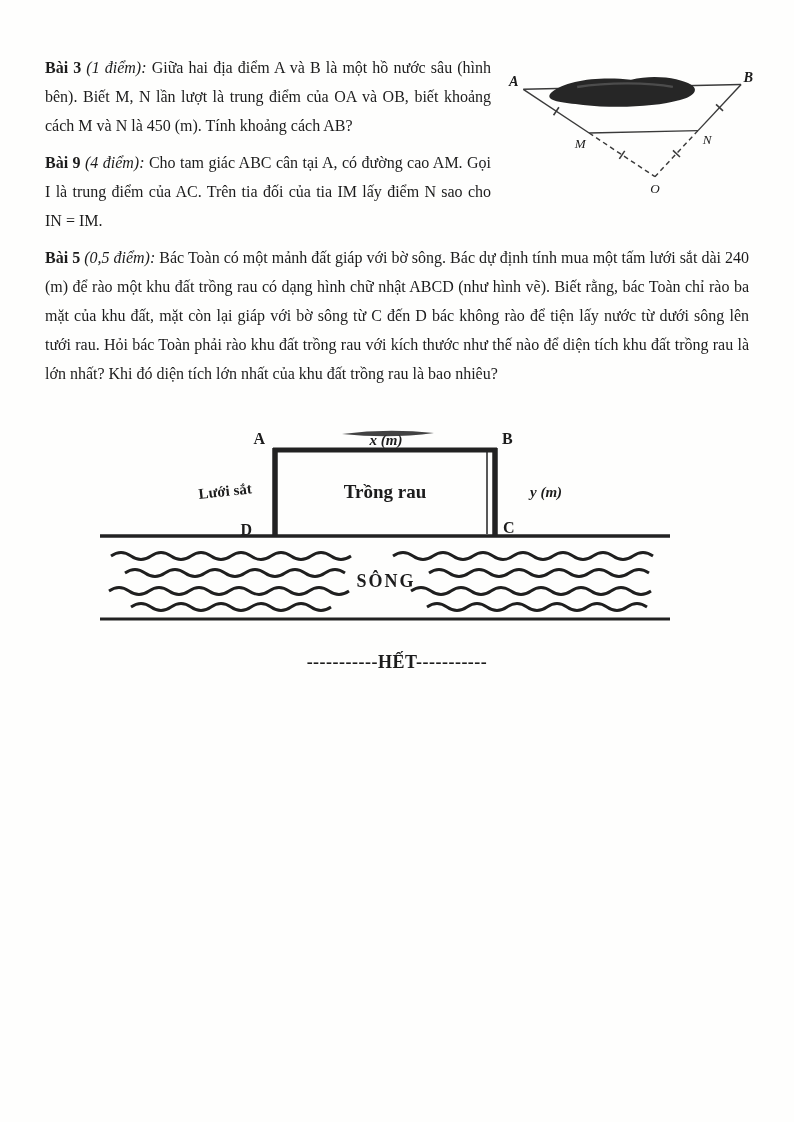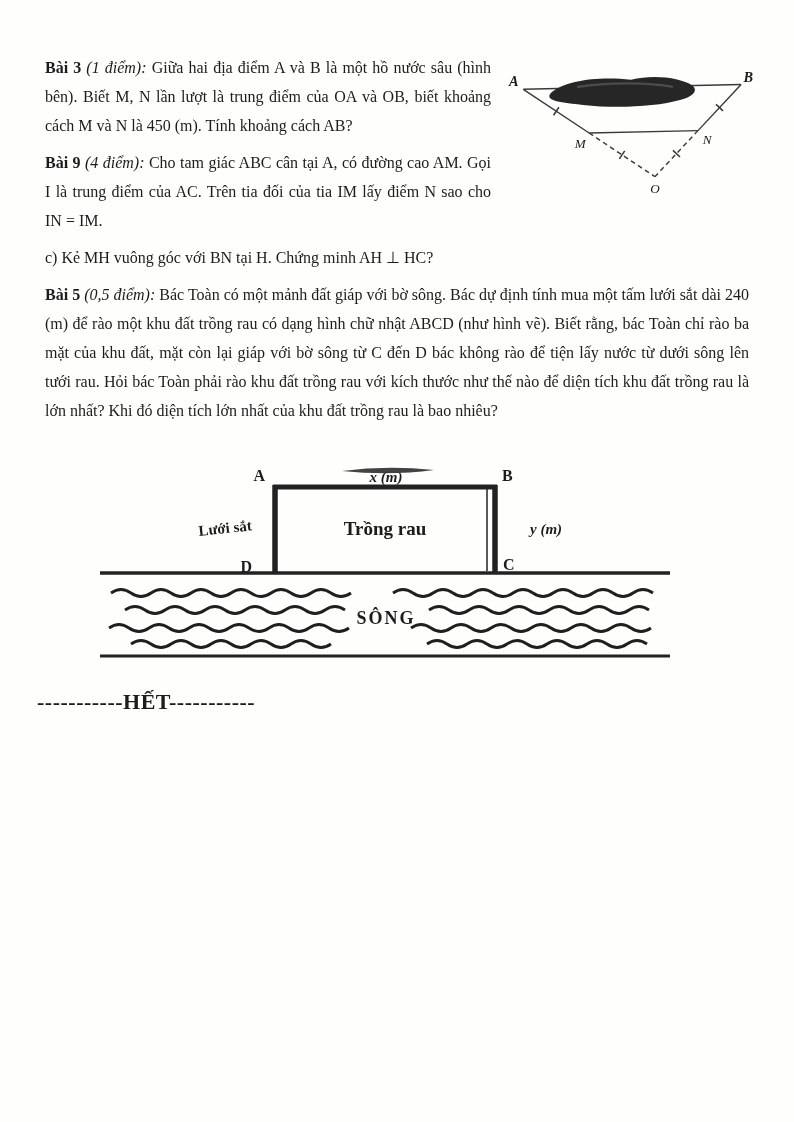--- a/index.html
+++ b/index.html
@@ -19,21 +19,21 @@
   .fig-lake svg{display:block;}
   .fig-plot{width:600px;margin:32px auto 0 auto;}
   .fig-plot svg{display:block;}
   .svgtext{font-family:"Liberation Serif", serif;fill:#1c1c1c;}
   .corner{font-size:16px;font-weight:bold;}
   .dim{font-size:15px;font-weight:bold;font-style:italic;}
   .big{font-size:19px;font-weight:bold;}
   .river{font-size:18px;font-weight:bold;letter-spacing:2px;}
   .fence-label{font-size:15px;font-weight:bold;}
   .footer{
-    font-size:22px;font-weight:bold;margin-top:28px;
+    text-align:center;font-size:18px;font-weight:bold;margin-top:28px;
     letter-spacing:0.5px;
   }
   .clear{clear:both;}
 </style>
 </head>
 <body>
 
 <div class="page">
 
   <div class="fig-lake">
@@ -62,21 +62,20 @@
       <text x="58" y="66" class="svgtext" font-size="11" font-style="italic">M</text>
       <text x="165" y="63" class="svgtext" font-size="11" font-style="italic">N</text>
       <text x="121" y="104" class="svgtext" font-size="11" font-style="italic">O</text>
     </svg>
   </div>
 
   <p><span class="b">Bài 3</span> <span class="bi">(1 điểm):</span> <span>Giữa hai địa điểm A và B là một hồ nước sâu (hình bên).  Biết M, N lần lượt là trung điểm của OA và OB, biết khoảng cách M và N là 450 (m). Tính khoảng cách AB?</span></p>
 
   <p><span class="b">Bài 9</span> <span class="bi">(4 điểm):</span> <span>Cho tam giác ABC cân tại A, có đường cao AM. Gọi I là trung điểm của AC. Trên tia đối của tia IM lấy điểm N sao cho IN = IM.</span></p>
 
-  <p>c) Kẻ MH vuông góc với BN tại H. Chứng minh AH ⊥ HC?</p>
 
   <p><span class="b">Bài 5</span> <span class="bi">(0,5 điểm):</span> <span>Bác Toàn có một mảnh đất giáp với bờ sông. Bác dự định tính mua một tấm lưới sắt dài 240 (m) để rào một khu đất trồng rau có dạng hình chữ nhật ABCD (như hình vẽ). Biết rằng, bác Toàn chỉ rào ba mặt của khu đất, mặt còn lại giáp với bờ sông từ C đến D bác không rào để tiện lấy nước từ dưới sông lên tưới rau. Hỏi bác Toàn phải rào khu đất trồng rau với kích thước như thế nào để diện tích khu đất trồng rau là lớn nhất?  Khi đó diện tích lớn nhất của khu đất trồng rau là bao nhiêu?</span></p>
 
   <div class="clear"></div>
 
   <div class="fig-plot">
     <svg viewBox="0 0 600 196" width="600" height="196">
 
       <path d="M245,6 q45,-6 92,-1 q-44,6 -92,1 Z" fill="#2e2e2e" opacity="0.9"></path>
 

